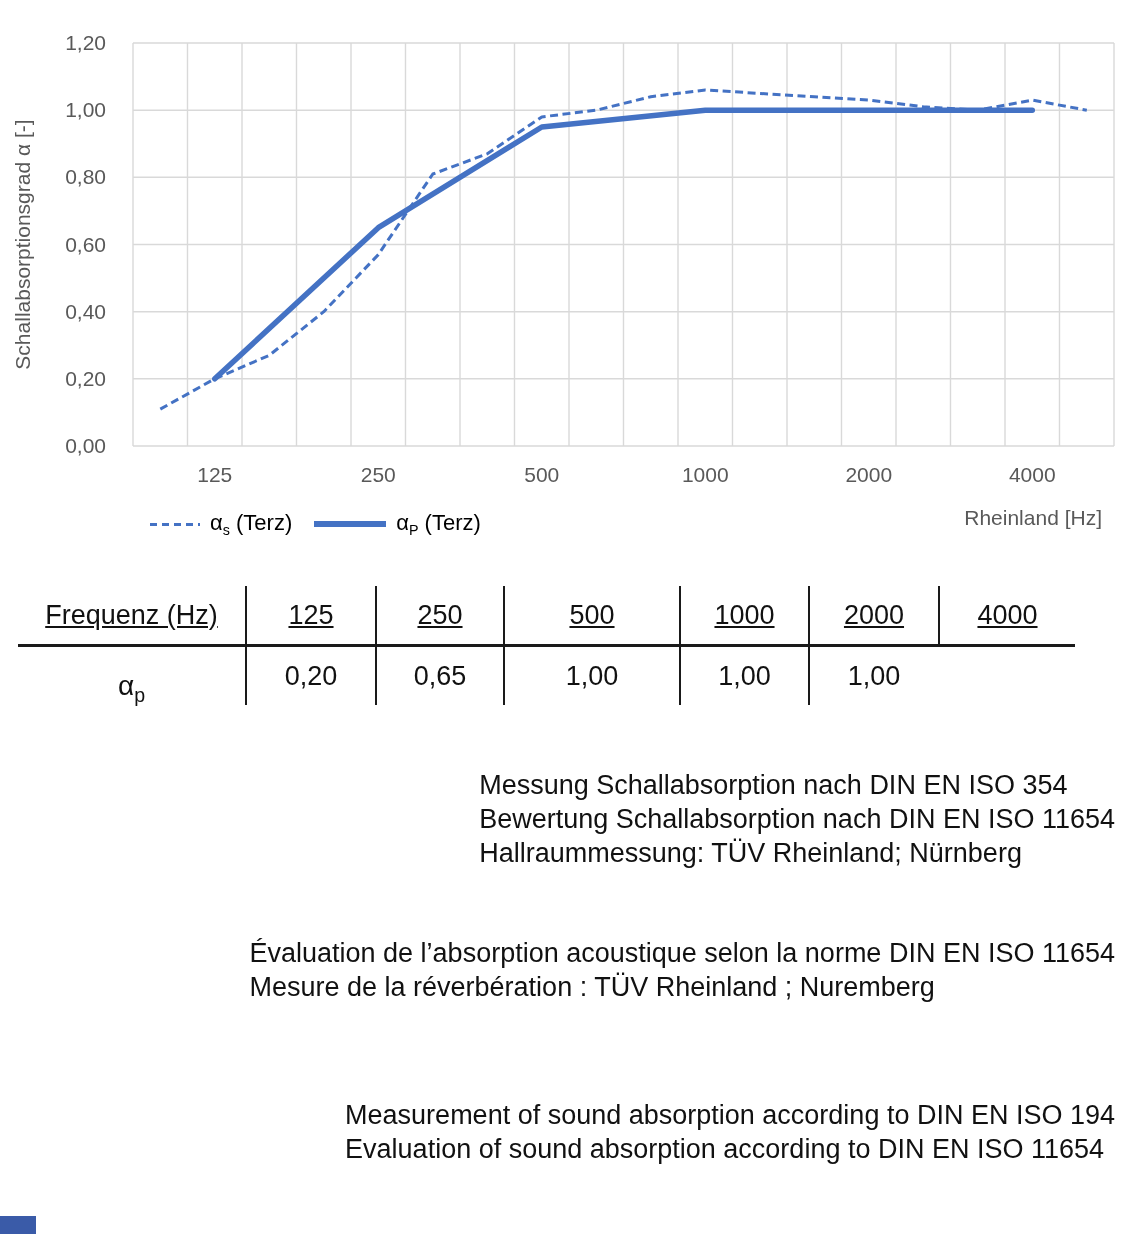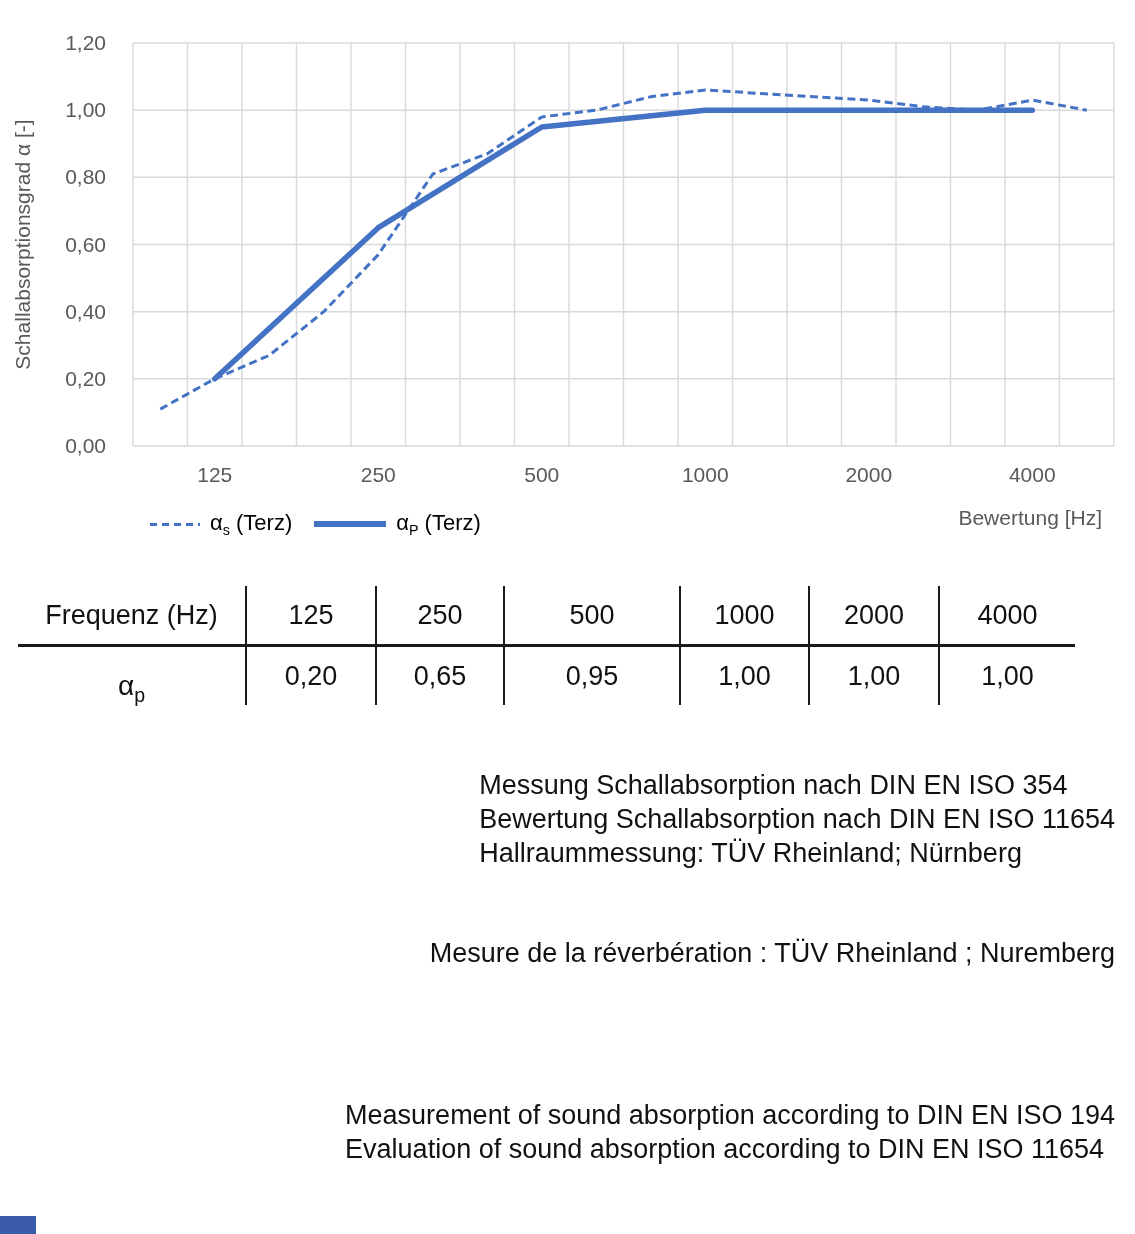--- a/index.html
+++ b/index.html
@@ -17,21 +17,21 @@
   .swatch-dashed{display:inline-block;width:50px;height:3px;
     background:repeating-linear-gradient(90deg,#4472C4 0 7px,transparent 7px 12px);}
   .swatch-solid{display:inline-block;width:72px;height:6px;background:#4472C4;}
 
   .x-axis-title{position:absolute;top:506px;right:33px;font-size:21px;color:#595959;}
 
   .abs-table{position:absolute;left:18px;top:586px;display:grid;
     grid-template-columns:227px 130px 128px 176px 129px 130px 137px;}
   .abs-table .cell{height:58px;display:flex;align-items:center;justify-content:center;
     font-size:27px;color:#111;}
-  .abs-table .hrow{border-bottom:3px solid #1a1a1a;}
+  .abs-table .hrow{border-bottom:3px solid #1a1a1a;text-decoration:underline;}
   .abs-table .vline{border-left:2px solid #1a1a1a;}
   .row-label{font-size:28px;margin-top:24px;}
   .row-label sub{font-size:0.7em;}
 
   .notes{position:absolute;right:20px;text-align:left;line-height:34px;font-size:27px;color:#111;}
   .notes-de{top:768px;}
   .notes-fr{top:936px;}
   .notes-en{top:1098px;}
 
   .footer-bar{position:absolute;left:0;bottom:0;width:36px;height:18px;}
@@ -88,49 +88,49 @@
   <div class="legend-item">
     <span class="swatch-dashed"></span>
     <span class="legend-label"><span>α</span><sub>s</sub><span> (Terz)</span></span>
   </div>
   <div class="legend-item">
     <span class="swatch-solid"></span>
     <span class="legend-label"><span>α</span><sub>P</sub><span> (Terz)</span></span>
   </div>
 </div>
 
-<div class="x-axis-title">Bewertung [Hz]</div>
+<div class="x-axis-title">Rheinland [Hz]</div>
 
 <div class="abs-table">
   <div class="cell hrow">Frequenz (Hz)</div>
   <div class="cell hrow vline">125</div>
   <div class="cell hrow vline">250</div>
   <div class="cell hrow vline">500</div>
   <div class="cell hrow vline">1000</div>
   <div class="cell hrow vline">2000</div>
   <div class="cell hrow vline">4000</div>
 
   <div class="cell">
     <span class="row-label"><span>α</span><sub>p</sub></span>
   </div>
   <div class="cell vline">0,20</div>
   <div class="cell vline">0,65</div>
-  <div class="cell vline">0,95</div>
   <div class="cell vline">1,00</div>
   <div class="cell vline">1,00</div>
   <div class="cell vline">1,00</div>
 </div>
 
 <div class="notes notes-de">
   <div>Messung Schallabsorption nach DIN EN ISO 354</div>
   <div>Bewertung Schallabsorption nach DIN EN ISO 11654</div>
   <div>Hallraummessung: TÜV Rheinland; Nürnberg</div>
 </div>
 
 <div class="notes notes-fr">
+  <div>Évaluation de l’absorption acoustique selon la norme DIN EN ISO 11654</div>
   <div>Mesure de la réverbération : TÜV Rheinland ; Nuremberg</div>
 </div>
 
 <div class="notes notes-en">
   <div>Measurement of sound absorption according to DIN EN ISO 194</div>
   <div>Evaluation of sound absorption according to DIN EN ISO 11654</div>
 </div>
 
 <div class="footer-bar" style="background: rgb(58, 91, 168);"></div>
 

